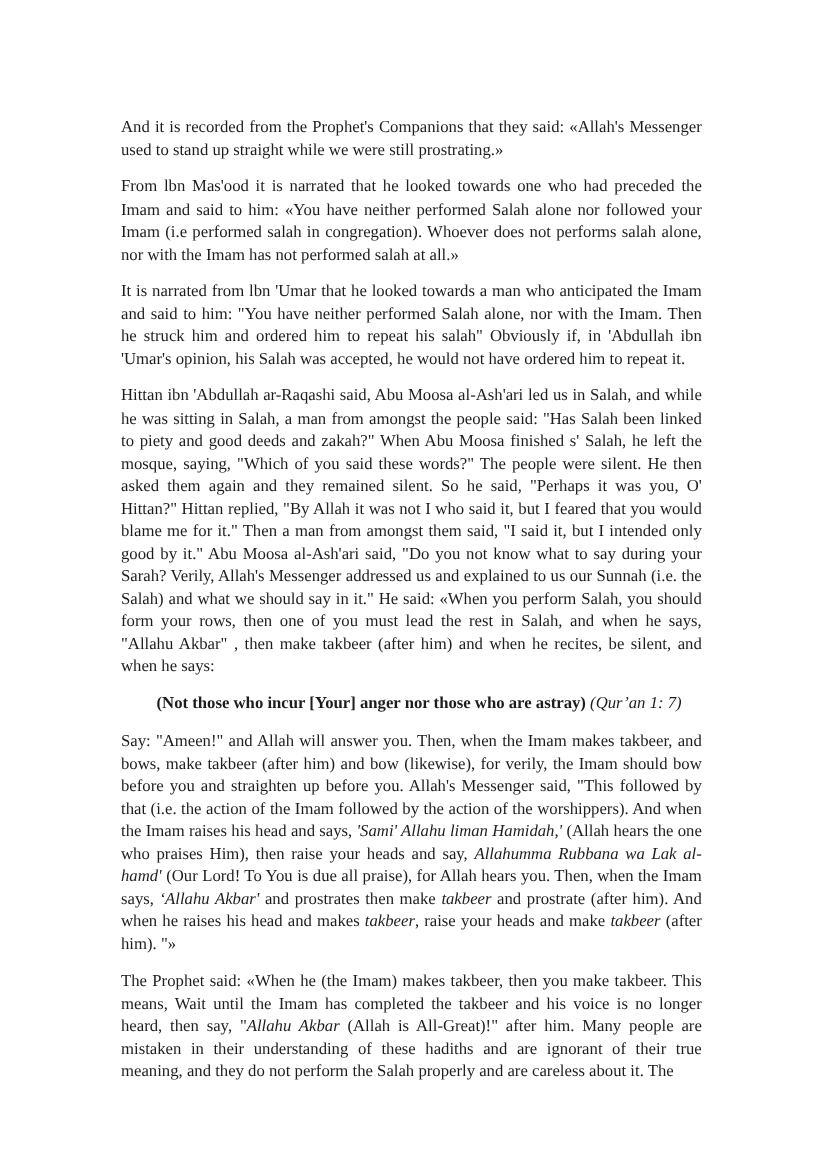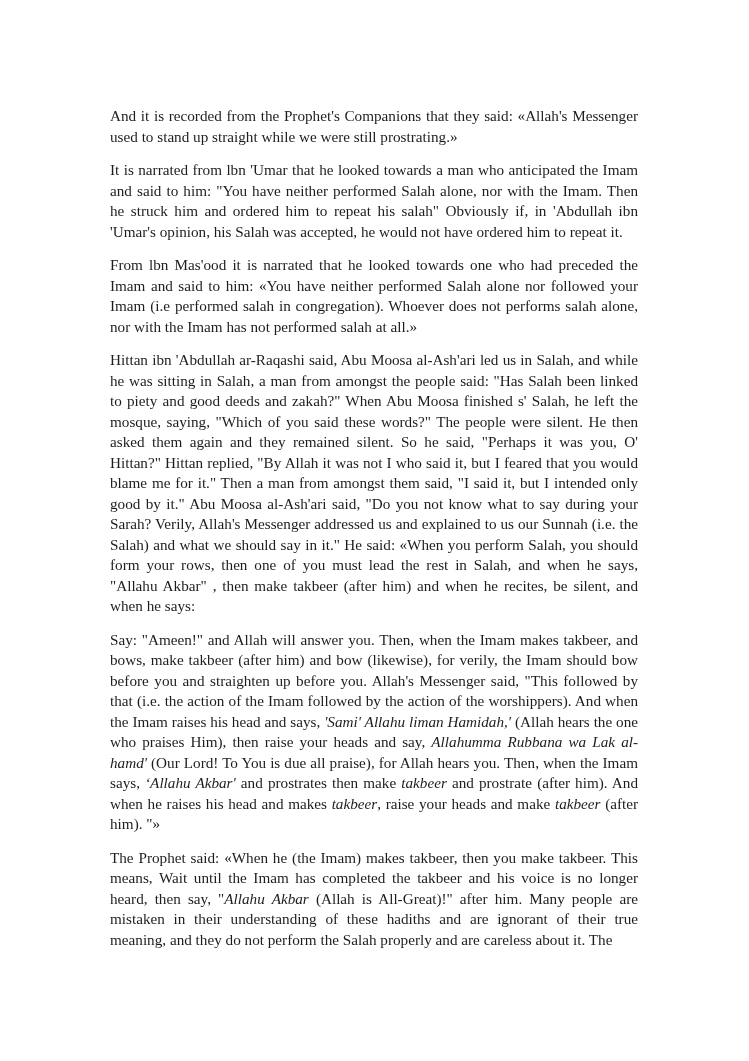--- a/index.html
+++ b/index.html
@@ -38,19 +38,20 @@
   .para i, .verse-line i {
     font-style: italic;
   }
 </style>
 </head>
 <body>
 
 <div class="page">
   <div class="content">
     <p class="para"><span>And it is recorded from the Prophet's Companions that they said: «Allah's Messenger used to stand up straight while we were still prostrating.»</span></p>
+    <p class="para"><span>From lbn Mas'ood it is narrated that he looked towards one who had preceded the Imam and said to him: «You have neither performed Salah alone nor followed your Imam (i.e performed salah in congregation). Whoever does not performs salah alone, nor with the Imam has not performed salah at all.»</span></p>
     <p class="para"><span>It is narrated from lbn 'Umar that he looked towards a man who anticipated the Imam and said to him: "You have neither performed Salah alone, nor with the Imam. Then he struck him and ordered him to repeat his salah" Obviously if, in 'Abdullah ibn 'Umar's opinion, his Salah was accepted, he would not have ordered him to repeat it.</span></p>
-    <p class="para"><span>From lbn Mas'ood it is narrated that he looked towards one who had preceded the Imam and said to him: «You have neither performed Salah alone nor followed your Imam (i.e performed salah in congregation). Whoever does not performs salah alone, nor with the Imam has not performed salah at all.»</span></p>
     <p class="para"><span>Hittan ibn 'Abdullah ar-Raqashi said, Abu Moosa al-Ash'ari led us in Salah, and while he was sitting in Salah, a man from amongst the people said: "Has Salah been linked to piety and good deeds and zakah?" When Abu Moosa finished s' Salah, he left the mosque, saying, "Which of you said these words?" The people were silent. He then asked them again and they remained silent. So he said, "Perhaps it was you, O' Hittan?" Hittan replied, "By Allah it was not I who said it, but I feared that you would blame me for it." Then a man from amongst them said, "I said it, but I intended only good by it." Abu Moosa al-Ash'ari said, "Do you not know what to say during your Sarah? Verily, Allah's Messenger addressed us and explained to us our Sunnah (i.e. the Salah) and what we should say in it." He said: «When you perform Salah, you should form your rows, then one of you must lead the rest in Salah, and when he says, "Allahu Akbar" , then make takbeer (after him) and when he recites, be silent, and when he says:</span></p>
+    <p class="verse-line"><b>(Not those who incur [Your] anger nor those who are astray)</b><span> </span><i>(Qur’an 1: 7)</i></p>
     <p class="para"><span>Say: "Ameen!" and Allah will answer you. Then, when the Imam makes takbeer, and bows, make takbeer (after him) and bow (likewise), for verily, the Imam should bow before you and straighten up before you. Allah's Messenger said, "This followed by that (i.e. the action of the Imam followed by the action of the worshippers). And when the Imam raises his head and says, </span><i>'Sami' Allahu liman Hamidah,'</i><span> (Allah hears the one who praises Him), then raise your heads and say, </span><i>Allahumma Rubbana wa Lak al-hamd'</i><span> (Our Lord! To You is due all praise), for Allah hears you. Then, when the Imam says, </span><i>‘Allahu Akbar'</i><span> and prostrates then make </span><i>takbeer</i><span> and prostrate (after him). And when he raises his head and makes </span><i>takbeer</i><span>, raise your heads and make </span><i>takbeer</i><span> (after him). "»</span></p>
     <p class="para"><span>The Prophet said: «When he (the Imam) makes takbeer, then you make takbeer. This means, Wait until the Imam has completed the takbeer and his voice is no longer heard, then say, "</span><i>Allahu Akbar</i><span> (Allah is All-Great)!" after him. Many people are mistaken in their understanding of these hadiths and are ignorant of their true meaning, and they do not perform the Salah properly and are careless about it. The</span></p>
   </div>
 </div>
 
 </body></html>

